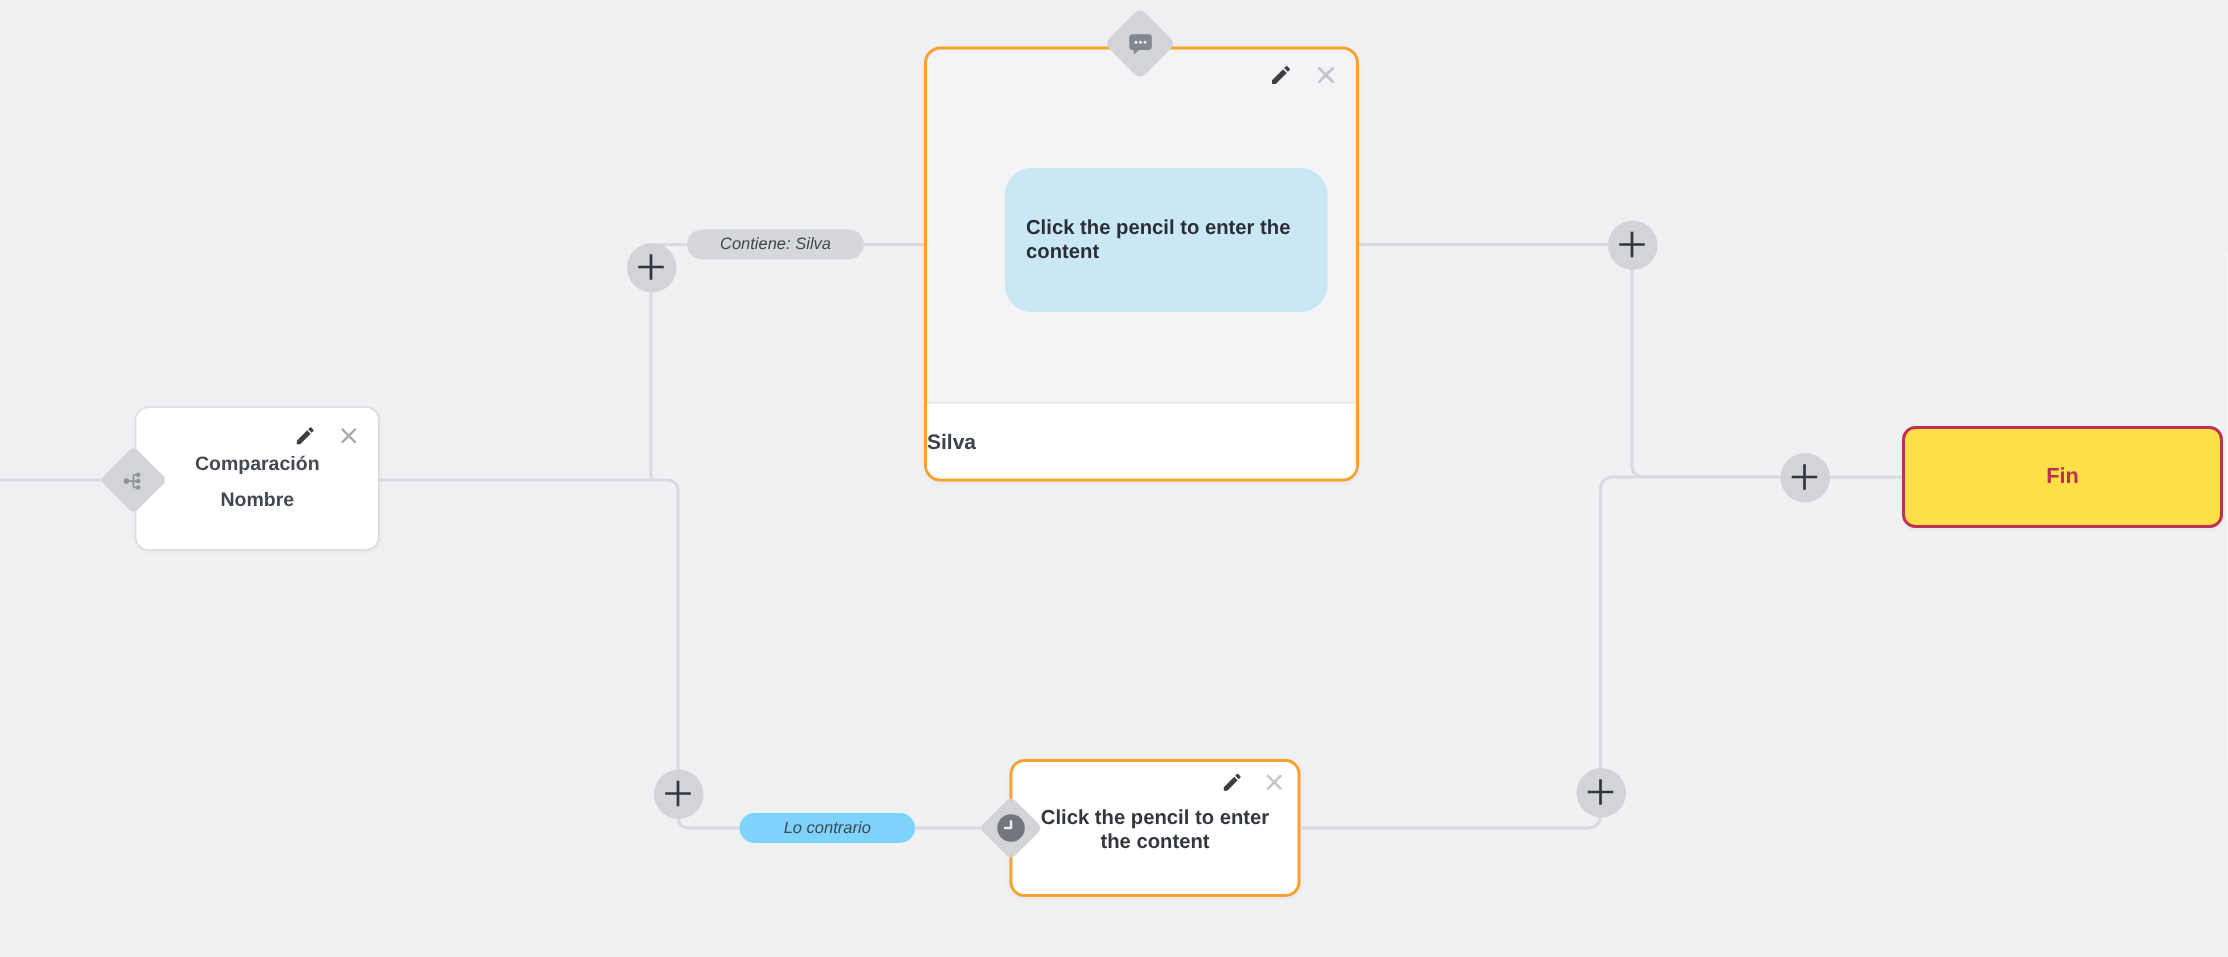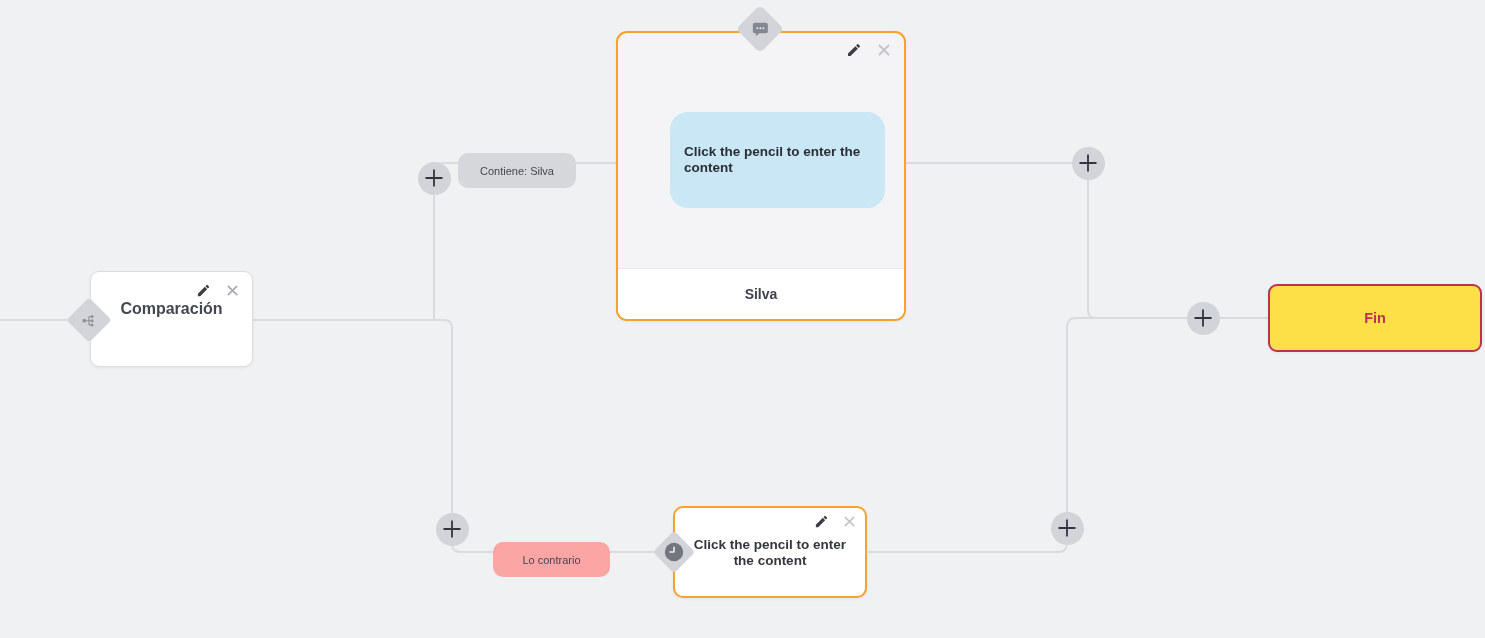--- a/index.html
+++ b/index.html
@@ -15,34 +15,34 @@
   .card{position:absolute;box-sizing:border-box;z-index:2;background:#fff;
         box-shadow:0 1px 3px rgba(60,64,70,.07);font-weight:bold;}
   .card-icons{position:absolute;display:flex;align-items:center;z-index:4;}
   .icon-btn{display:flex;align-items:center;justify-content:center;cursor:pointer;}
 
   
   .condition-card{left:90px;top:271px;width:163px;height:96px;
     border:1px solid #dbdde1;border-radius:9px;}
   .condition-card .card-icons{top:11px;right:13px;gap:15px;}
   .condition-text{position:absolute;left:0;right:0;top:25px;text-align:center;
-    color:#43474f;font-size:16px;line-height:24px;}
+    color:#43474f;font-size:13px;line-height:24px;}
 
   
   .message-card{left:616px;top:31px;width:290px;height:290px;
     border:2px solid #f8a12e;border-radius:11px;background:#f4f4f6;
     display:flex;flex-direction:column;overflow:hidden;}
   .message-card .card-icons{top:9px;right:13px;gap:15px;}
   .msg-body{flex:1;position:relative;}
   .chat-bubble{position:absolute;left:52px;top:79px;width:215px;height:96px;
     background:#c9e7f5;border-radius:18px;box-sizing:border-box;
     display:flex;align-items:center;padding:0 22px 0 14px;
     color:#2b2f35;font-size:13.5px;line-height:16.5px;}
   .msg-footer{height:50px;background:#fff;border-top:1px solid #e6e7ea;
-    display:flex;align-items:center;justify-content:center;
+    display:flex;align-items:center;justify-content:flex-start;
     color:#3e434b;font-size:14px;}
 
   
   .delay-card{left:673px;top:506px;width:194px;height:92px;
     border:2px solid #f8a12e;border-radius:10px;}
   .delay-card .card-icons{top:6px;right:9px;gap:14px;}
   .delay-text{position:absolute;left:0;right:0;top:29px;text-align:center;
     padding:0 18px;color:#33373d;font-size:13.5px;line-height:16px;}
 
   
@@ -59,25 +59,25 @@
   .diamond-message{left:743px;top:12px;width:34px;height:34px;border-radius:5px;}
   .diamond-condition{left:73px;top:304px;width:32px;height:32px;border-radius:4px;}
   .diamond-delay{left:659px;top:537px;width:30px;height:30px;border-radius:4px;}
 
   
   .plus{position:absolute;width:33px;height:33px;border-radius:50%;
     background:#d2d4d9;z-index:3;display:flex;align-items:center;
     justify-content:center;cursor:pointer;}
 
   
-  .pill{position:absolute;height:35px;border-radius:10px;z-index:2;
+  .pill{position:absolute;height:20px;border-radius:10px;z-index:2;
     display:flex;align-items:center;justify-content:center;
-    font-size:11px;color:#43474e;box-sizing:border-box;padding:0 10px;}
+    font-size:11px;color:#43474e;box-sizing:border-box;padding:0 10px;font-style:italic;}
   .pill-gray{left:458px;top:153px;width:118px;background:#d5d7db;}
-  .pill-white{left:493px;top:542px;width:117px;background:#fca5a5;}
+  .pill-white{left:493px;top:542px;width:117px;background:#7dd3fc;}
 </style>
 </head>
 <body>
 
 <div class="canvas">
 
   <svg class="wires" width="1485" height="638">
     <g>
       <path d="M 0 320 H 70"></path>
       <path d="M 253 320 H 444 Q 452 320 452 328 V 544 Q 452 552 460 552 H 655"></path>
@@ -95,20 +95,21 @@
           </svg>
       </span>
       <span class="icon-btn">
         <svg width="13" height="13" viewBox="0 0 14 14">
             <path d="M2.5 2.5 L11.5 11.5 M11.5 2.5 L2.5 11.5" stroke="#a4a8af" stroke-width="1.7" stroke-linecap="round"></path>
           </svg>
       </span>
     </div>
     <div class="condition-text">
       <div>Comparación</div>
+      <div>Nombre</div>
     </div>
   </div>
   <div class="diamond diamond-condition">
     <span class="di">
       <svg width="15" height="15" viewBox="0 0 16 16">
         <g fill="#8e9197" stroke="#8e9197">
           <circle cx="3" cy="8" r="2" stroke="none"></circle>
           <path d="M5 8 H8 M8 3.5 V12.5 M8 3.5 H10 M8 8 H10 M8 12.5 H10" fill="none" stroke-width="1.2"></path>
           <circle cx="11.3" cy="3.5" r="1.6" stroke="none"></circle>
           <circle cx="11.3" cy="8" r="1.6" stroke="none"></circle>

